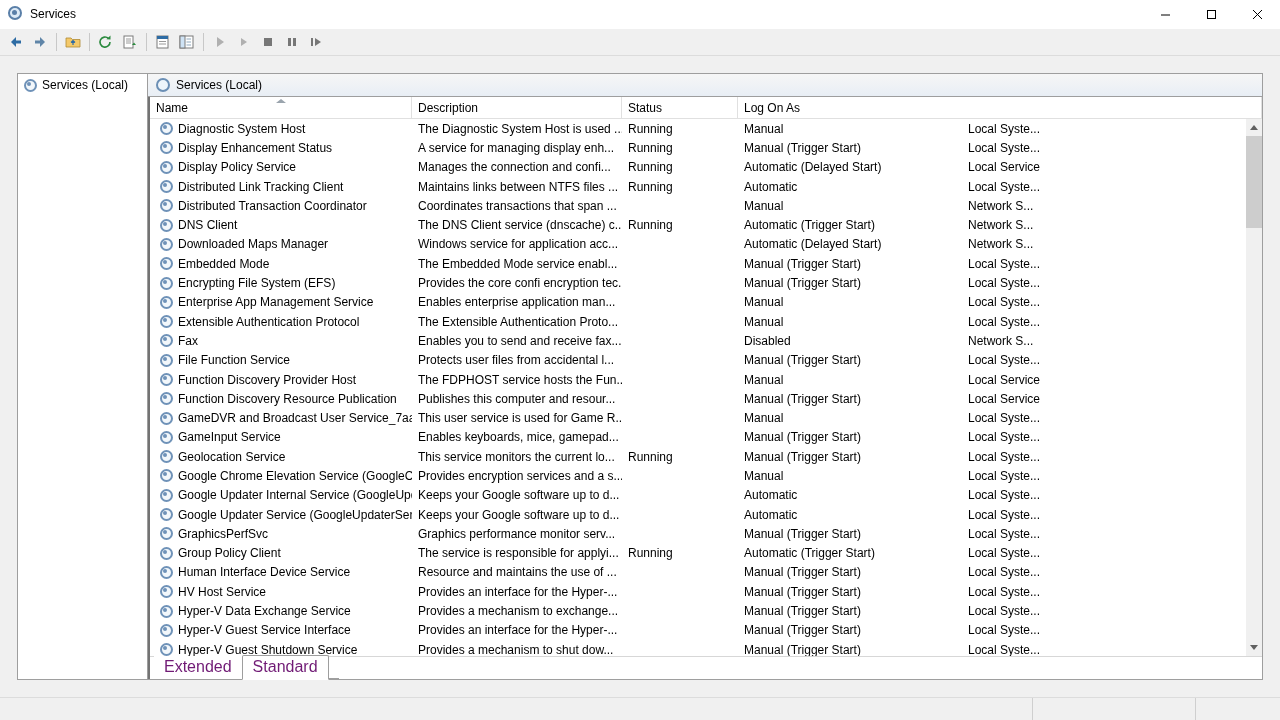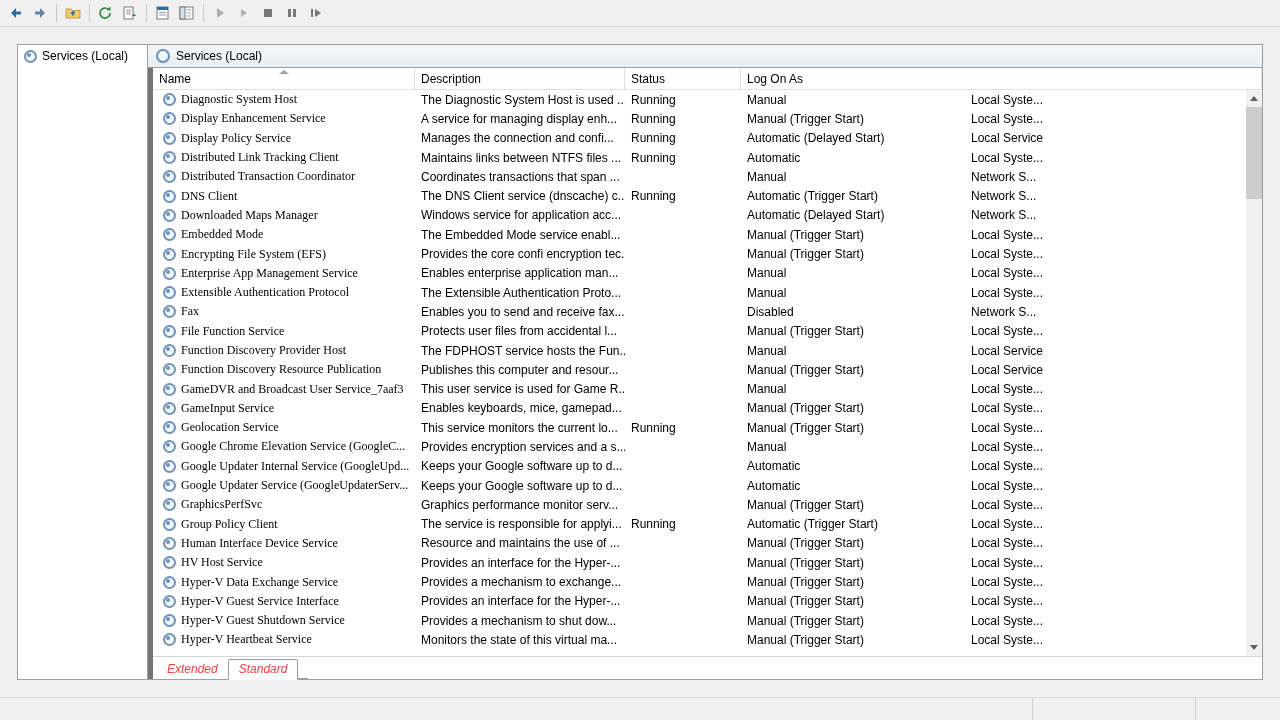--- a/index.html
+++ b/index.html
@@ -166,21 +166,21 @@
     padding: 8px 6px 0 4px;
     font-size: 12px;
     color: #000;
     box-sizing: border-box;
   }
   .list-pane {
     flex: 1 1 auto;
     display: flex;
     flex-direction: column;
     min-width: 0;
-    border-left: 5px solid #737373;
+    border-left: 2px solid #737373;
   }
   
   .col-head {
     display: flex;
     height: 21px;
     flex: 0 0 21px;
     background: #ffffff;
     border-bottom: 1px solid #e0e0e0;
     font-size: 12px;
   }
@@ -235,21 +235,20 @@
     box-sizing: border-box;
     overflow: hidden;
     white-space: nowrap;
     text-overflow: clip;
   }
   .row .cell.name {
     display: flex;
     align-items: center;
     gap: 5px;
     padding-left: 10px;
-    font-family: Liberation Serif, serif;
   }
   .svc-icon {
     width: 13px; height: 13px;
     flex: 0 0 13px;
     border-radius: 50%;
     border: 2px solid #6f92b8;
     background: #f2f7fb;
     box-sizing: border-box;
     position: relative;
   }
@@ -299,26 +298,25 @@
   .tabs {
     height: 22px;
     flex: 0 0 22px;
     display: flex;
     align-items: flex-end;
     padding-left: 4px;
     background: #ffffff;
     border-top: 1px solid #d7d7d7;
   }
   .tab {
-    font-size: 12px;
+    font-size: 16px;
     padding: 2px 10px 3px 10px;
     position: relative;
-    color: #ef4444;
+    color: #701a75;
     background: #ffffff;
-    font-style: italic;
   }
   .tab.active {
     border-left: 1px solid #9e9e9e;
     border-right: 1px solid #9e9e9e;
     border-top: 1px solid #9e9e9e;
     border-bottom: 1px solid #ffffff;
     margin-bottom: -1px;
     border-radius: 2px 2px 0 0;
     background: #ffffff;
     text-align: center;
@@ -345,20 +343,44 @@
   }
   .sb-1 { flex: 0 0 1020px; }
   .sb-2 { flex: 0 0 150px; }
   .sb-3 { flex: 1 1 auto; border-right: none; }
 </style>
 </head>
 <body>
 
 <div class="window">
 
+  <div class="titlebar">
+    <div class="app-icon">
+      <span class="gear-glyph"></span>
+    </div>
+    <div class="title">Services</div>
+    <div class="winbtns">
+      <div class="winbtn">
+        <svg width="11" height="11" viewBox="0 0 11 11">
+            <line x1="1" y1="6" x2="10" y2="6" stroke="#000" stroke-width="1"></line>
+          </svg>
+      </div>
+      <div class="winbtn">
+        <svg width="11" height="11" viewBox="0 0 11 11">
+            <rect x="1.5" y="1.5" width="8" height="8" fill="none" stroke="#000" stroke-width="1"></rect>
+          </svg>
+      </div>
+      <div class="winbtn close">
+        <svg width="11" height="11" viewBox="0 0 11 11">
+            <line x1="1" y1="1" x2="10" y2="10" stroke="#000" stroke-width="1"></line>
+            <line x1="10" y1="1" x2="1" y2="10" stroke="#000" stroke-width="1"></line>
+          </svg>
+      </div>
+    </div>
+  </div>
 
 
   <div class="toolbar">
     <div class="tb-btn">
       <svg width="18" height="16" viewBox="0 0 18 16">
         <path d="M9 3 L4 8 L9 13 Z" fill="#2e6ca4"></path>
         <rect x="8" y="6.5" width="6" height="3" fill="#2e6ca4"></rect>
       </svg>
     </div>
     <div class="tb-btn">
@@ -483,21 +505,21 @@
                     <span>Diagnostic System Host</span>
                   </div>
                   <div class="cell c-desc">The Diagnostic System Host is used ...</div>
                   <div class="cell c-status">Running</div>
                   <div class="cell c-startup">Manual</div>
                   <div class="cell c-logon">Local Syste...</div>
                 </div>
                 <div class="row">
                   <div class="cell name c-name">
                     <span class="svc-icon"></span>
-                    <span>Display Enhancement Service</span>
+                    <span>Display Enhancement Status</span>
                   </div>
                   <div class="cell c-desc">A service for managing display enh...</div>
                   <div class="cell c-status">Running</div>
                   <div class="cell c-startup">Manual (Trigger Start)</div>
                   <div class="cell c-logon">Local Syste...</div>
                 </div>
                 <div class="row">
                   <div class="cell name c-name">
                     <span class="svc-icon"></span>
                     <span>Display Policy Service</span>

